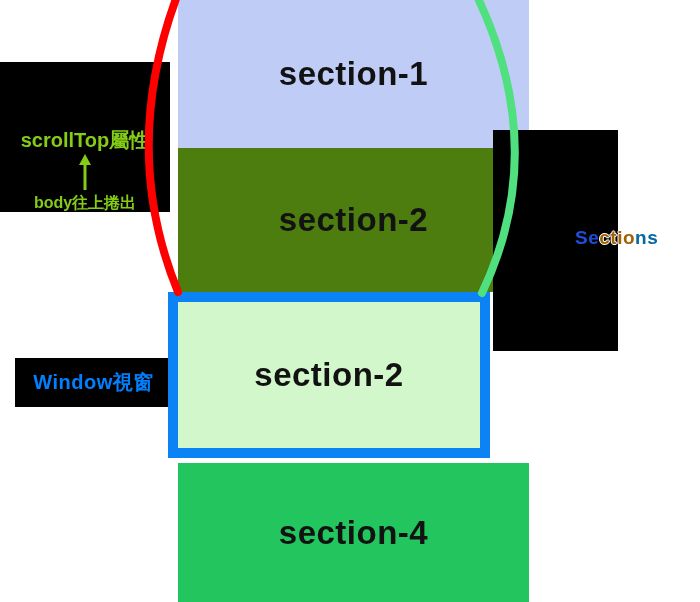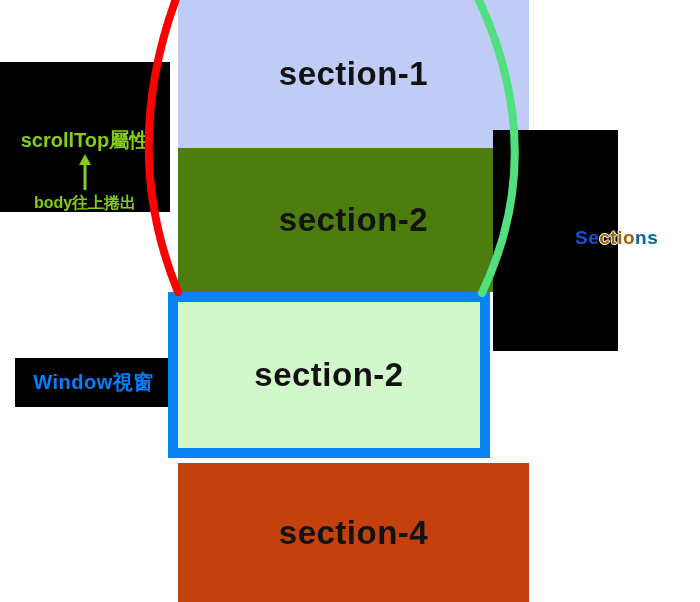--- a/index.html
+++ b/index.html
@@ -81,21 +81,21 @@
   </div>
 
   <div class="section sec2" style="background-color: #4d7c0f;">
     <span class="section-label">section-2</span>
   </div>
 
   <div class="window-frame" style="border-color: rgb(11, 131, 245); background-color: rgb(210, 247, 203);">
     <span class="section-label">section-2</span>
   </div>
 
-  <div class="section sec4" style="background-color: #c2410c;">
+  <div class="section sec4" style="background-color: #22c55e;">
     <span class="section-label">section-4</span>
   </div>
 
   <svg class="arcs" viewBox="0 0 700 602">
     <path d="M 177 -4 Q 120 150 178 292" fill="none" stroke-width="8" stroke-linecap="round" style="stroke: rgb(255, 0, 0);"></path>
     <path d="M 477 -4 Q 550 150 482 293" fill="none" stroke-width="8" stroke-linecap="round" style="stroke: rgb(80, 224, 128);"></path>
   </svg>
 
 </div>
 

